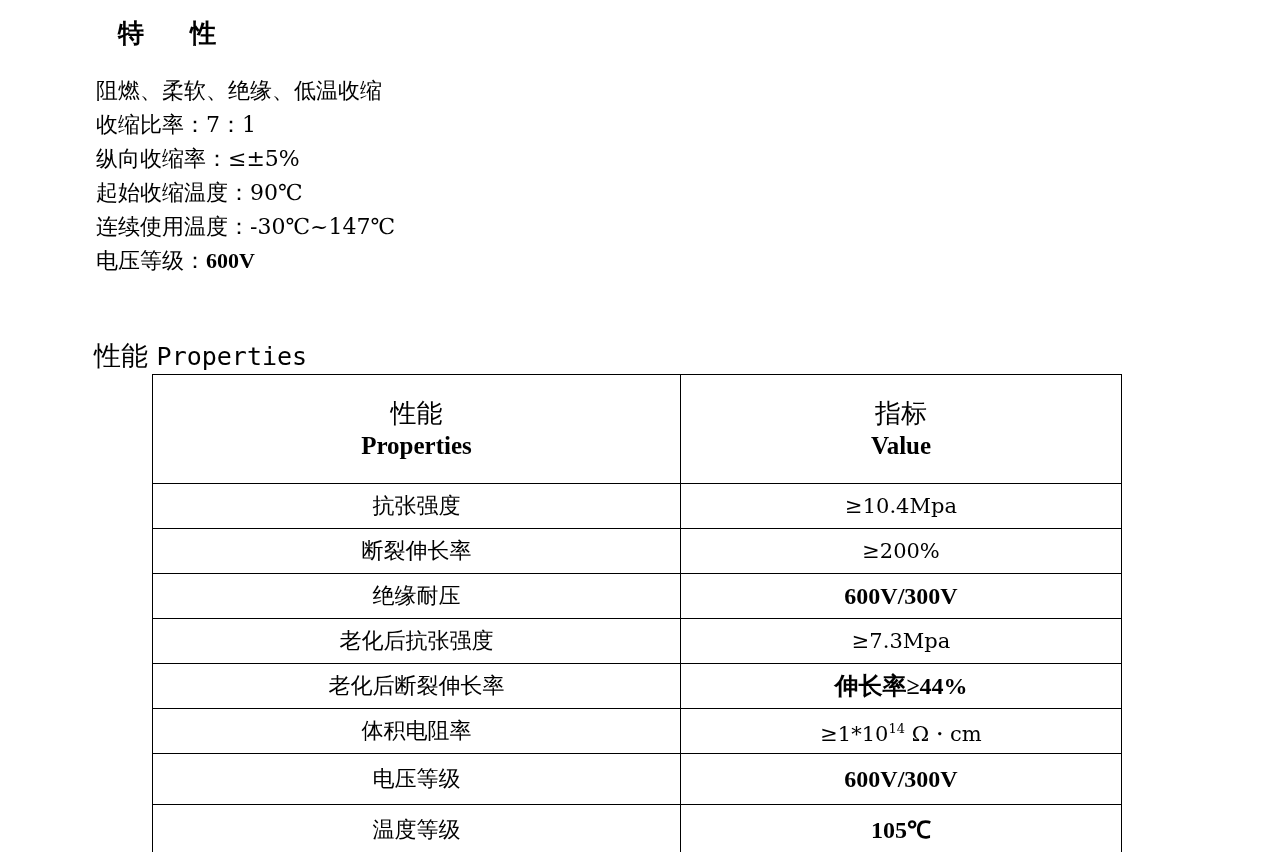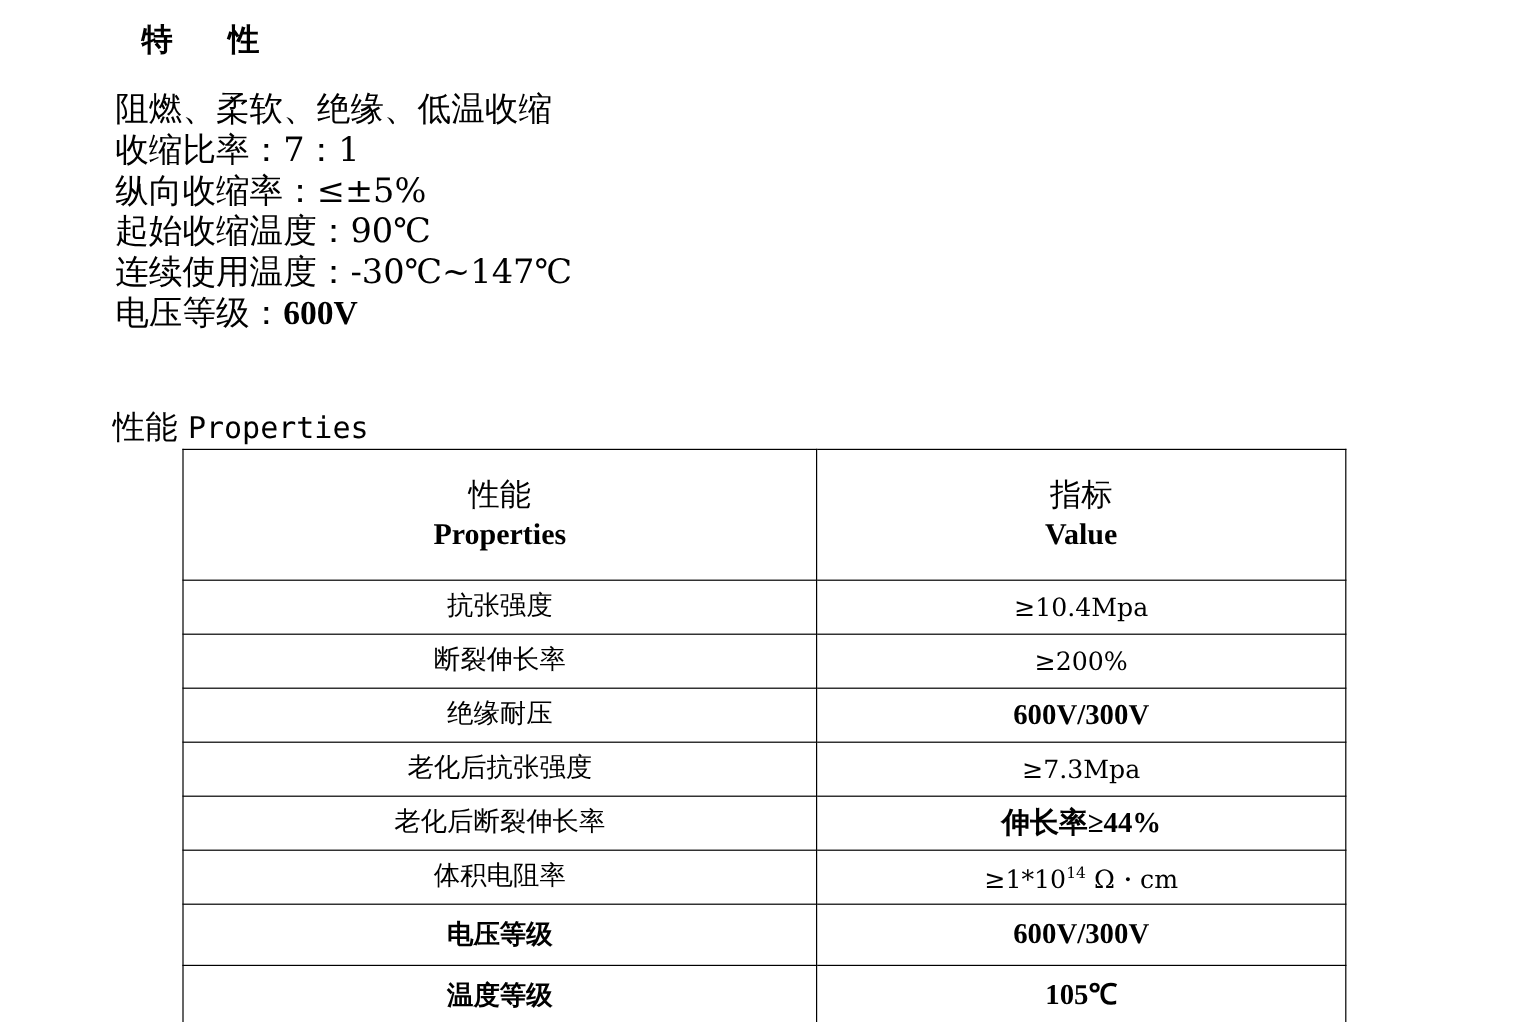--- a/index.html
+++ b/index.html
@@ -36,21 +36,21 @@
 
   
   .features-list {
     position: absolute;
     left: 96px;
     top: 74px;
     width: 700px;
   }
   .features-list .line {
     font-family: "DejaVu Serif", serif;
-    font-size: 28px;
+    font-size: 22px;
     line-height: 34px;
     white-space: pre;
   }
   .features-list .line b {
     font-family: "Liberation Serif", serif;
     font-weight: 700;
   }
 
   
   .properties-title {
@@ -118,21 +118,21 @@
   }
   .cell-val.bold {
     font-family: Liberation Serif, serif;
     font-weight: 700;
     font-size: 24px;
   }
   .cell-val sup {
     font-size: 13px;
     vertical-align: super;
   }
-  tr.tall td { height: 50px; font-weight: bold; }
+  tr.tall td { height: 50px; }
 </style>
 </head>
 <body>
 
 <div class="page">
 
   <div class="features-heading">特    性</div>
 
   <div class="features-list">
     <div class="line">阻燃、柔软、绝缘、低温收缩</div>

